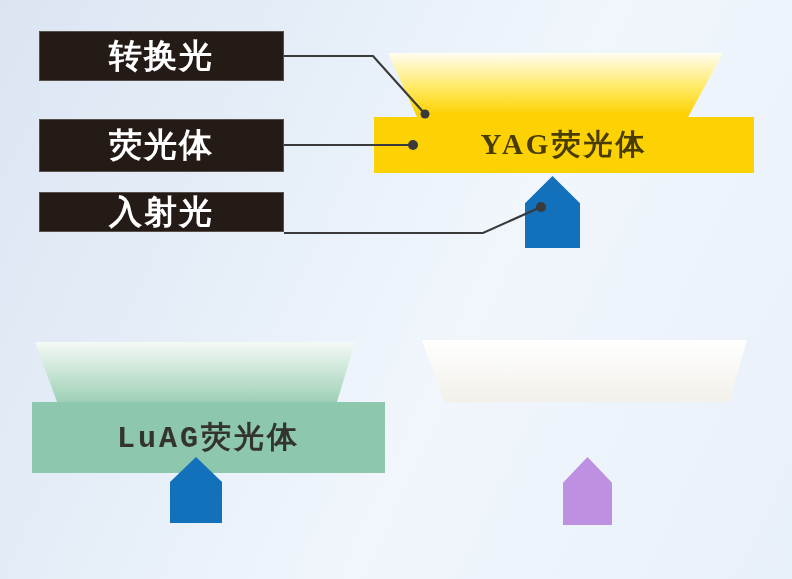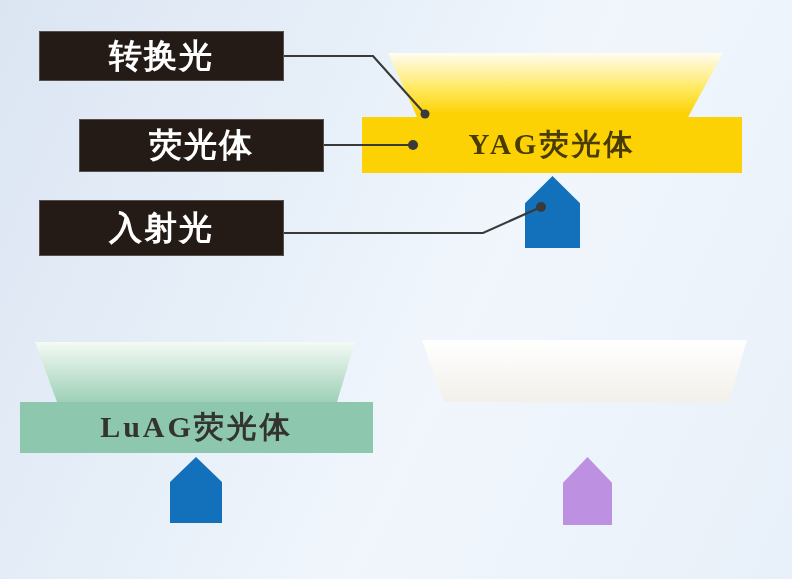--- a/index.html
+++ b/index.html
@@ -17,22 +17,22 @@
     position:absolute;left:39px;width:245px;
     background:var(--label-bg);
     border:1px solid #57504a;
     box-sizing:border-box;
     color:var(--label-text);
     font-weight:bold;font-size:33px;letter-spacing:2px;
     display:flex;align-items:center;justify-content:center;
     text-align:center;
   }
   .callout.c1{top:31px;height:50px;font-family:Liberation Serif, serif;}
-  .callout.c2{top:119px;height:53px;margin-left:40px;}
-  .callout.c3{top:200px;height:56px;font-family:Liberation Serif, serif;}
+  .callout.c2{top:119px;height:53px;}
+  .callout.c3{top:192px;height:40px;font-family:Liberation Serif, serif;}
   
   svg.overlay{position:absolute;left:0;top:0;width:792px;height:579px;pointer-events:none;}
   svg.overlay polyline{fill:none;stroke:var(--line);stroke-width:2.2;}
   svg.overlay circle{fill:var(--line);}
   
   .beam{position:absolute;}
   .beam.yag{
     left:362px;top:53px;width:380px;height:64px;
     clip-path:polygon(26px 0,361px 0,326px 64px,55px 64px);
     background:linear-gradient(to bottom,var(--gold-beam-top) 0%,var(--gold-beam-mid) 55%,var(--gold) 95%);
@@ -43,29 +43,29 @@
     background:linear-gradient(to bottom,var(--green-beam-top) 0%,var(--green-beam-bottom) 100%);
   }
   .beam.lamp{
     left:410px;top:340px;width:355px;height:62px;
     clip-path:polygon(12px 0,337px 0,319px 62px,34px 62px);
     background:linear-gradient(to bottom,var(--white-beam-top) 0%,var(--white-beam-bottom) 100%);
   }
   
   .plate{
     position:absolute;display:flex;align-items:center;justify-content:center;
-    font-weight:bold;letter-spacing:3px;text-align:center;
+    font-weight:bold;letter-spacing:3px;text-align:center;margin-left:12px;
   }
   .plate.yag{
     left:362px;top:117px;width:380px;height:56px;
     background:var(--gold);color:var(--yag-text);font-size:29px;
   }
   .plate.luag{
-    left:20px;top:402px;width:353px;height:51px;
-    background:var(--green);color:var(--luag-text);font-size:30px;
+    left:20px;top:402px;width:353px;height:71px;
+    background:var(--green);color:var(--luag-text);font-size:30px;font-family:Liberation Mono, monospace;
   }
   .plate.lamp{
     left:410px;top:402px;width:355px;height:55px;
     background:var(--pale-yellow);color:var(--lamp-text);font-size:28px;letter-spacing:1px;
   }
   
   .arrow{
     position:absolute;
     clip-path:polygon(50% 0,100% 38%,100% 100%,0 100%,0 38%);
   }

